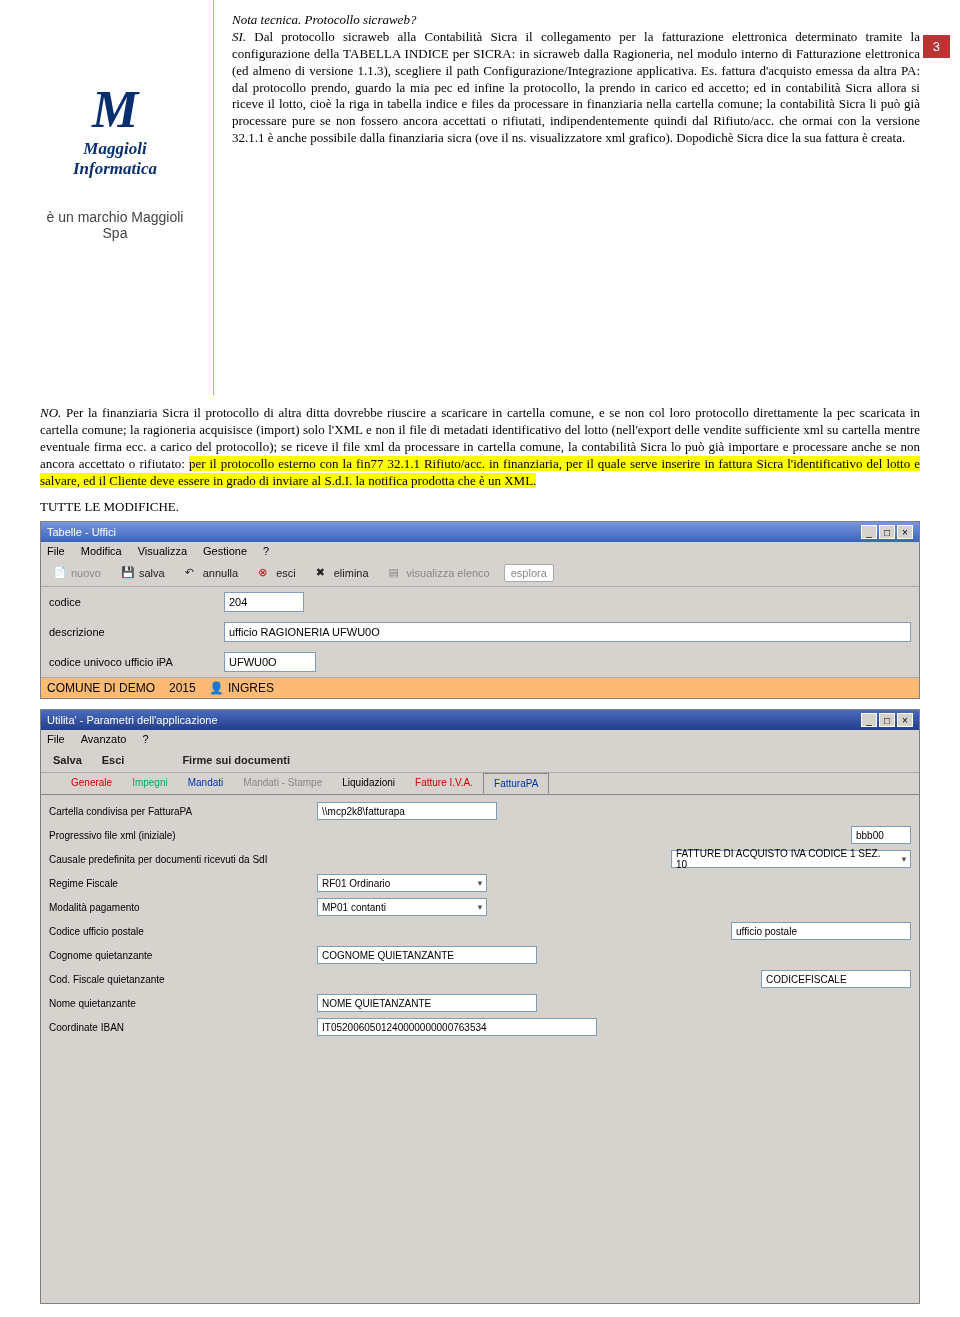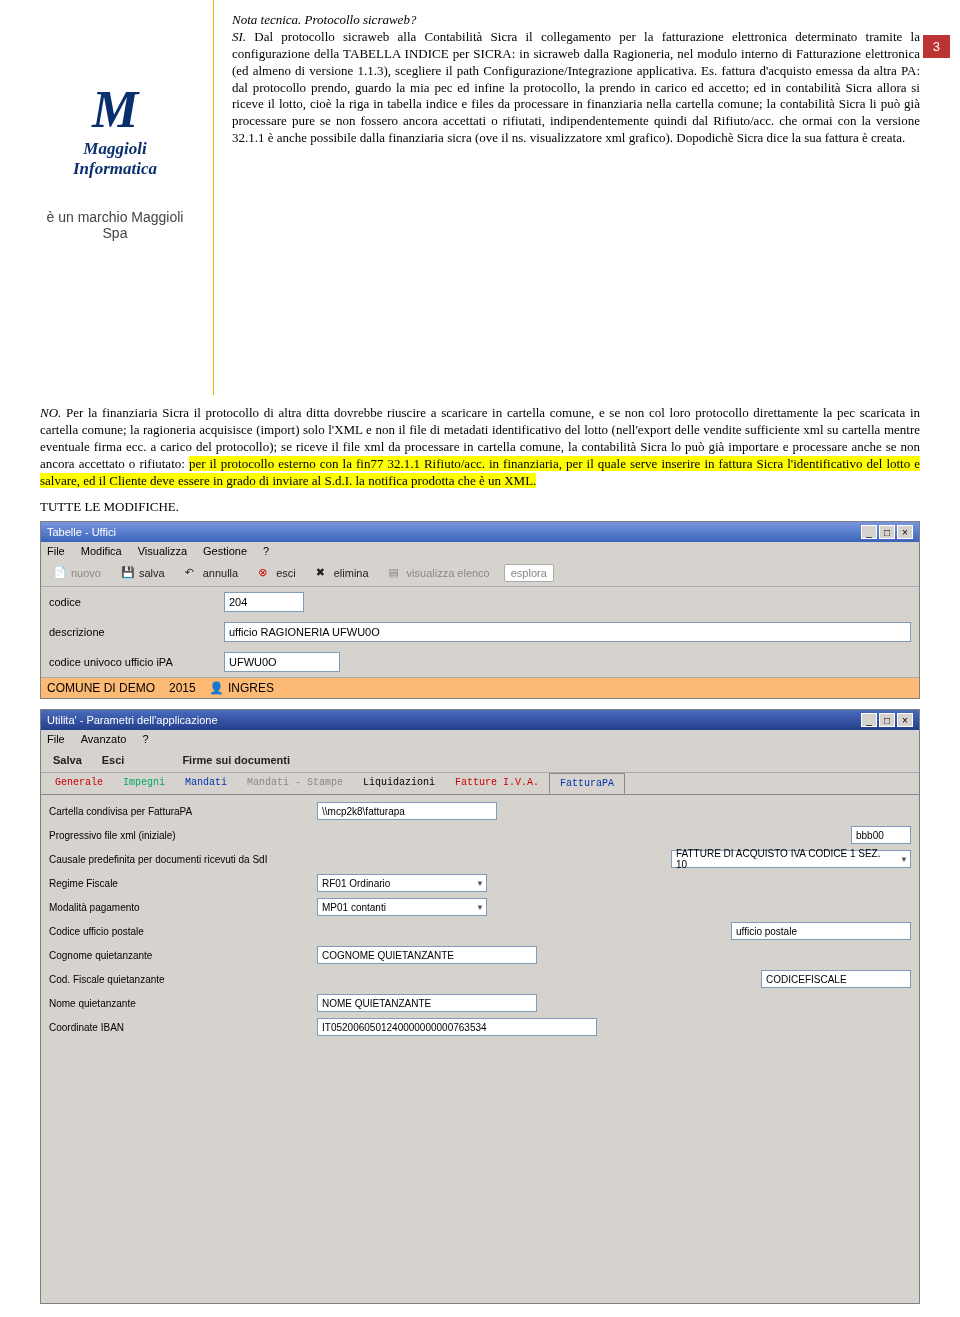--- a/index.html
+++ b/index.html
@@ -25,21 +25,21 @@
 .menubar span { cursor: default; }
 .toolbar { background: #d6d3ce; padding: 4px 6px; display: flex; gap: 8px; align-items: center; border-bottom: 1px solid #aaa; }
 .tbtn { display: flex; align-items: center; gap: 4px; padding: 2px 6px; color: #222; }
 .tbtn.disabled { color: #888; }
 .tbtn.white { background: #fff; border: 1px solid #aaa; border-radius: 2px; }
 .ico { width: 14px; height: 14px; display: inline-block; }
 .formrow { display: flex; align-items: center; padding: 5px 8px; gap: 10px; }
 .formrow label { width: 165px; }
 .formrow input, .formrow select { border: 1px solid #7f9db9; padding: 2px 4px; font-family: Tahoma,sans-serif; font-size: 11px; height: 20px; }
 .statusbar { background: #fdba74; padding: 3px 6px; display: flex; gap: 14px; border-top: 1px solid #aaa; font-size: 12px; }
-.win2 .tabs { display: flex; background: #d6d3ce; border-bottom: 1px solid #888; padding: 0 4px; font-family: Liberation Mono, monospace; }
+.win2 .tabs { display: flex; background: #d6d3ce; border-bottom: 1px solid #888; padding: 0 20px; }
 .win2 .tab { padding: 4px 10px; font-size: 10px; cursor: default; }
 .win2 .tab.red { color: #c00; }
 .win2 .tab.blue { color: #0033aa; }
 .win2 .tab.green { color: #0a6; }
 .win2 .tab.gray { color: #888; }
 .win2 .tab.active { background: #d6d3ce; border: 1px solid #888; border-bottom: 1px solid #d6d3ce; position: relative; top: 0; }
 .paramrow { display: flex; align-items: center; padding: 3px 8px; gap: 8px; }
 .paramrow label { width: 260px; font-size: 10px; }
 .paramrow input { border: 1px solid #7f9db9; padding: 2px 4px; font-size: 10px; height: 18px; }
 .dd { border: 1px solid #7f9db9; padding: 1px 16px 1px 4px; font-size: 10px; height: 18px; background: #fff; position: relative; display: inline-flex; align-items: center; }
@@ -118,21 +118,21 @@
   <div class="formrow">
     <label>codice</label>
     <input style="width: 80px;" value="204">
   </div>
   <div class="formrow">
     <label>descrizione</label>
     <input style="flex: 1 1 0%;" value="ufficio RAGIONERIA UFWU0O">
   </div>
   <div class="formrow">
     <label>codice univoco ufficio iPA</label>
-    <input style="width: 116px;" value="UFWU0O">
+    <input style="width: 92px;" value="UFWU0O">
   </div>
   <div class="statusbar">
     <span>COMUNE DI DEMO</span>
     <span>2015</span>
     <span><span>👤 </span><span>INGRES</span></span>
   </div>
 </div>
 
 <div class="win win2">
   <div class="titlebar" style="background:linear-gradient(#4a6bc0,#243f8a);">

